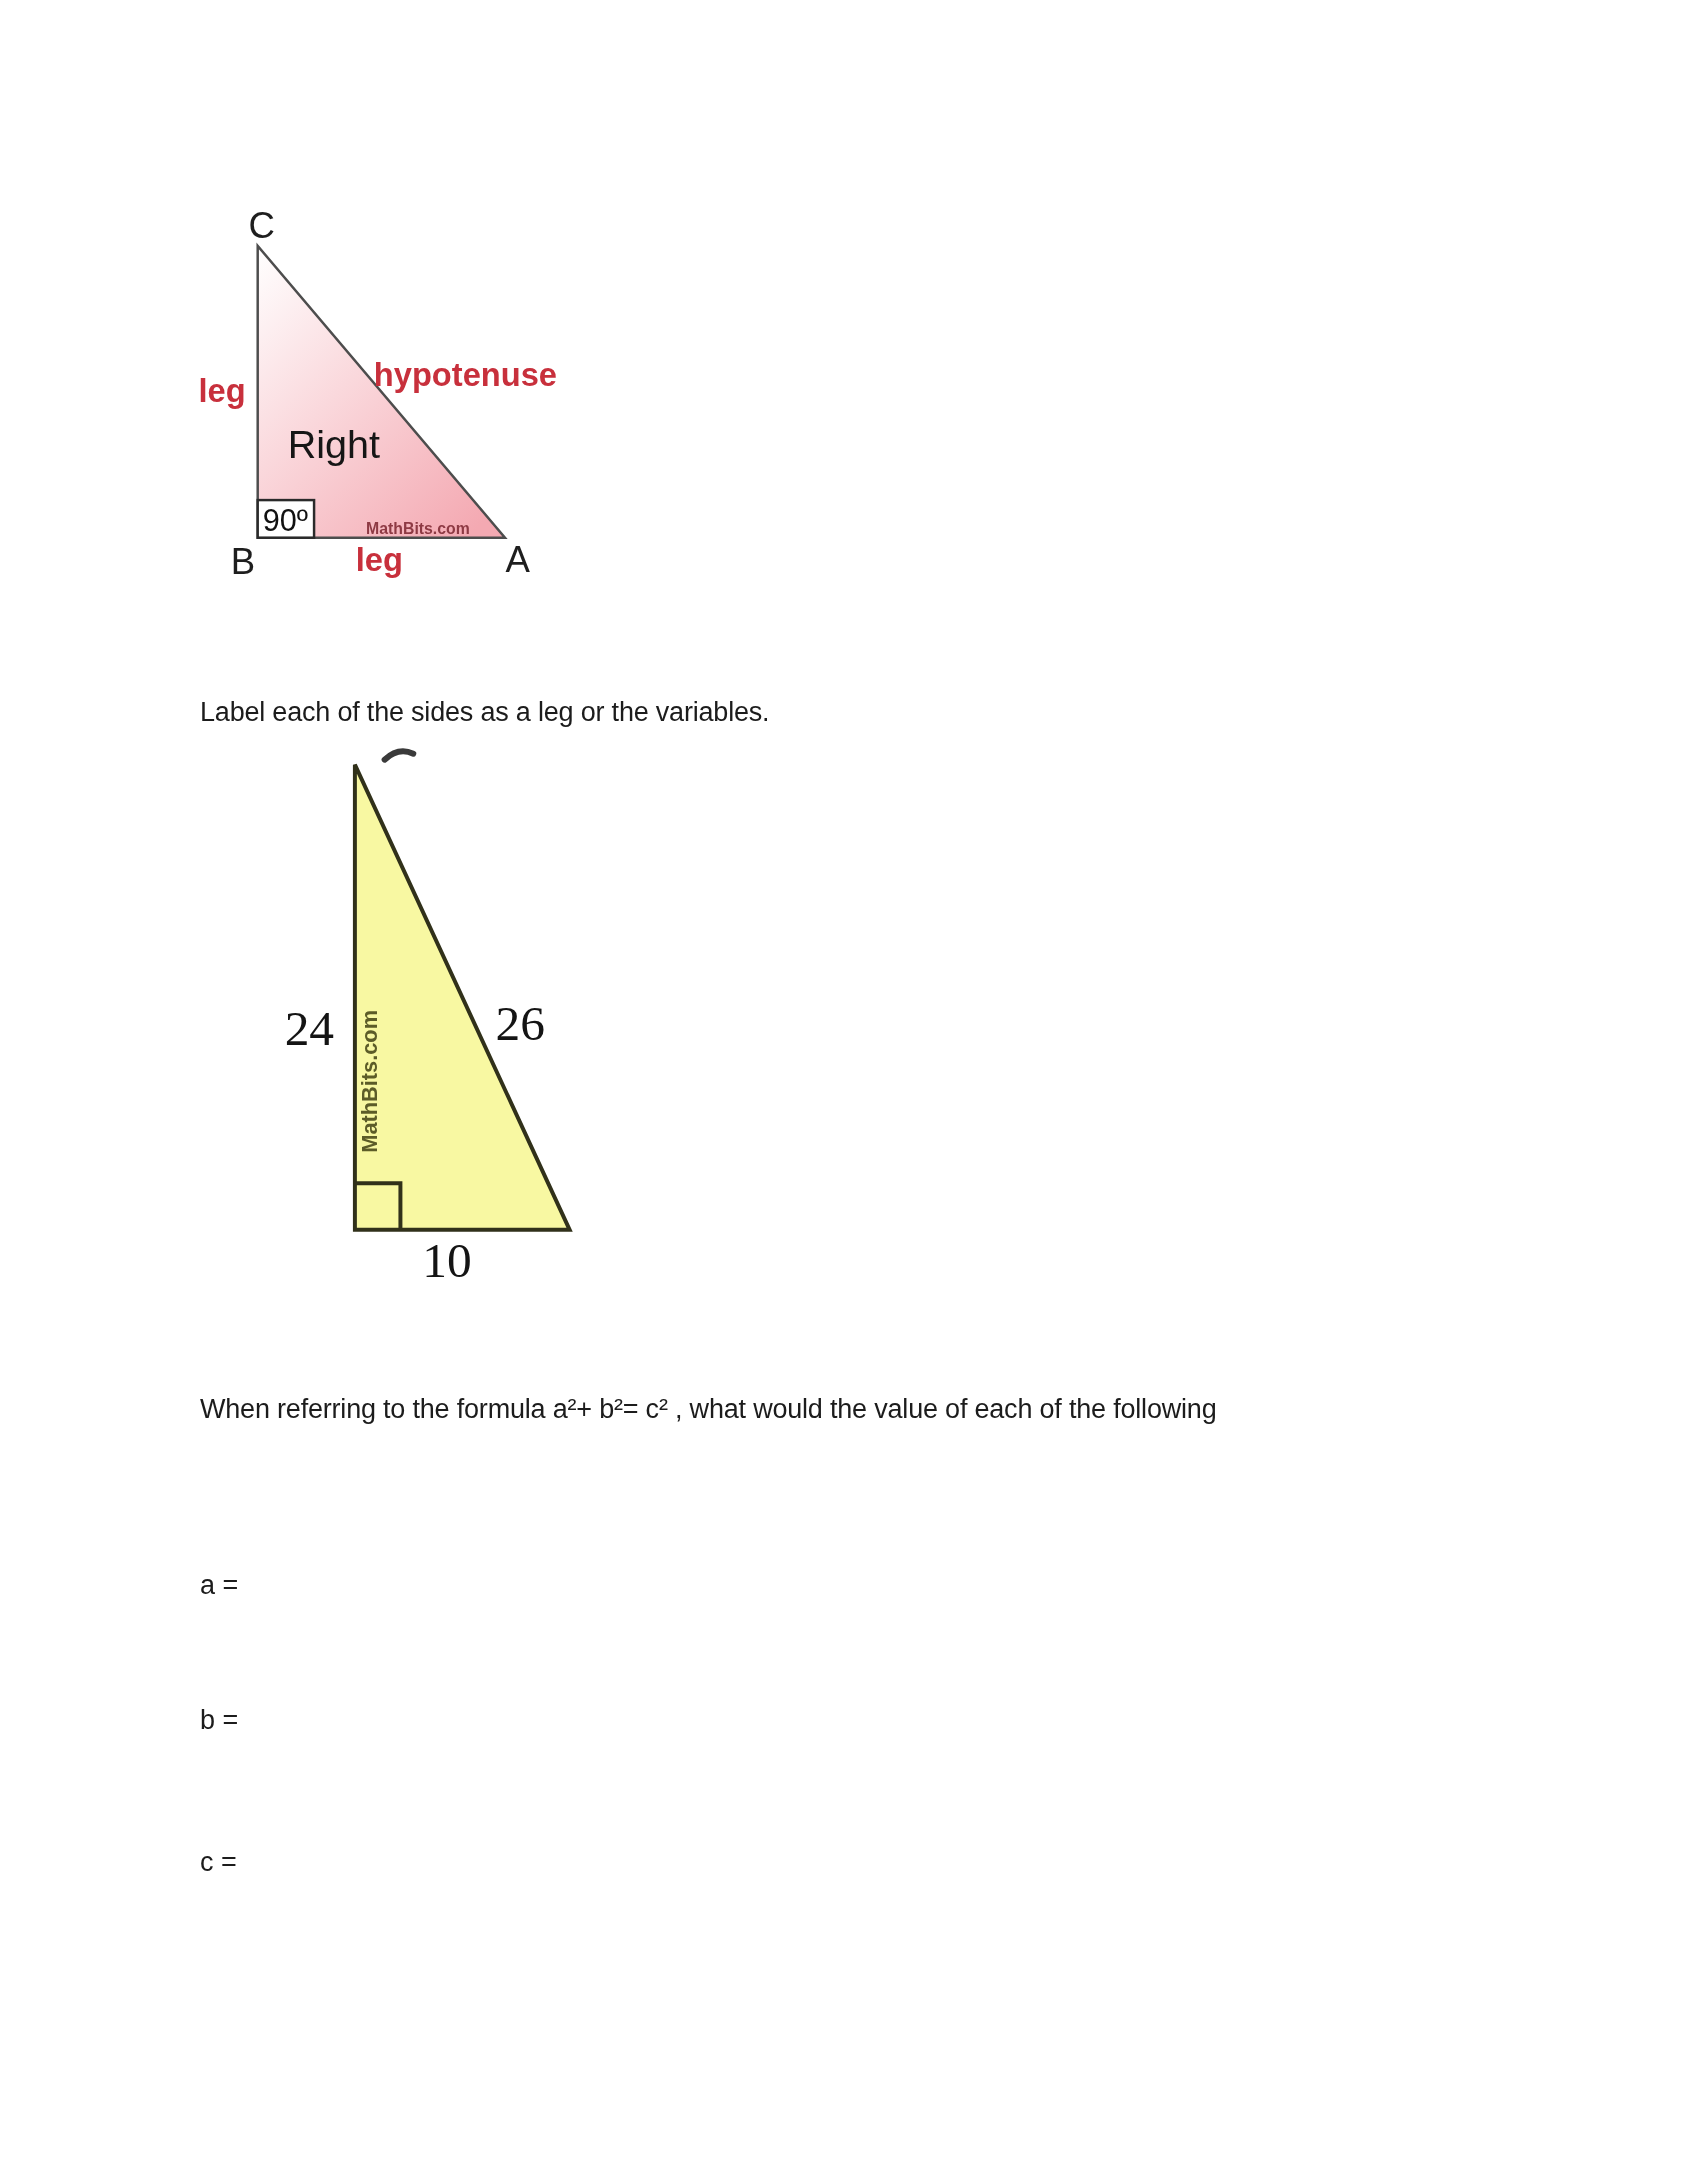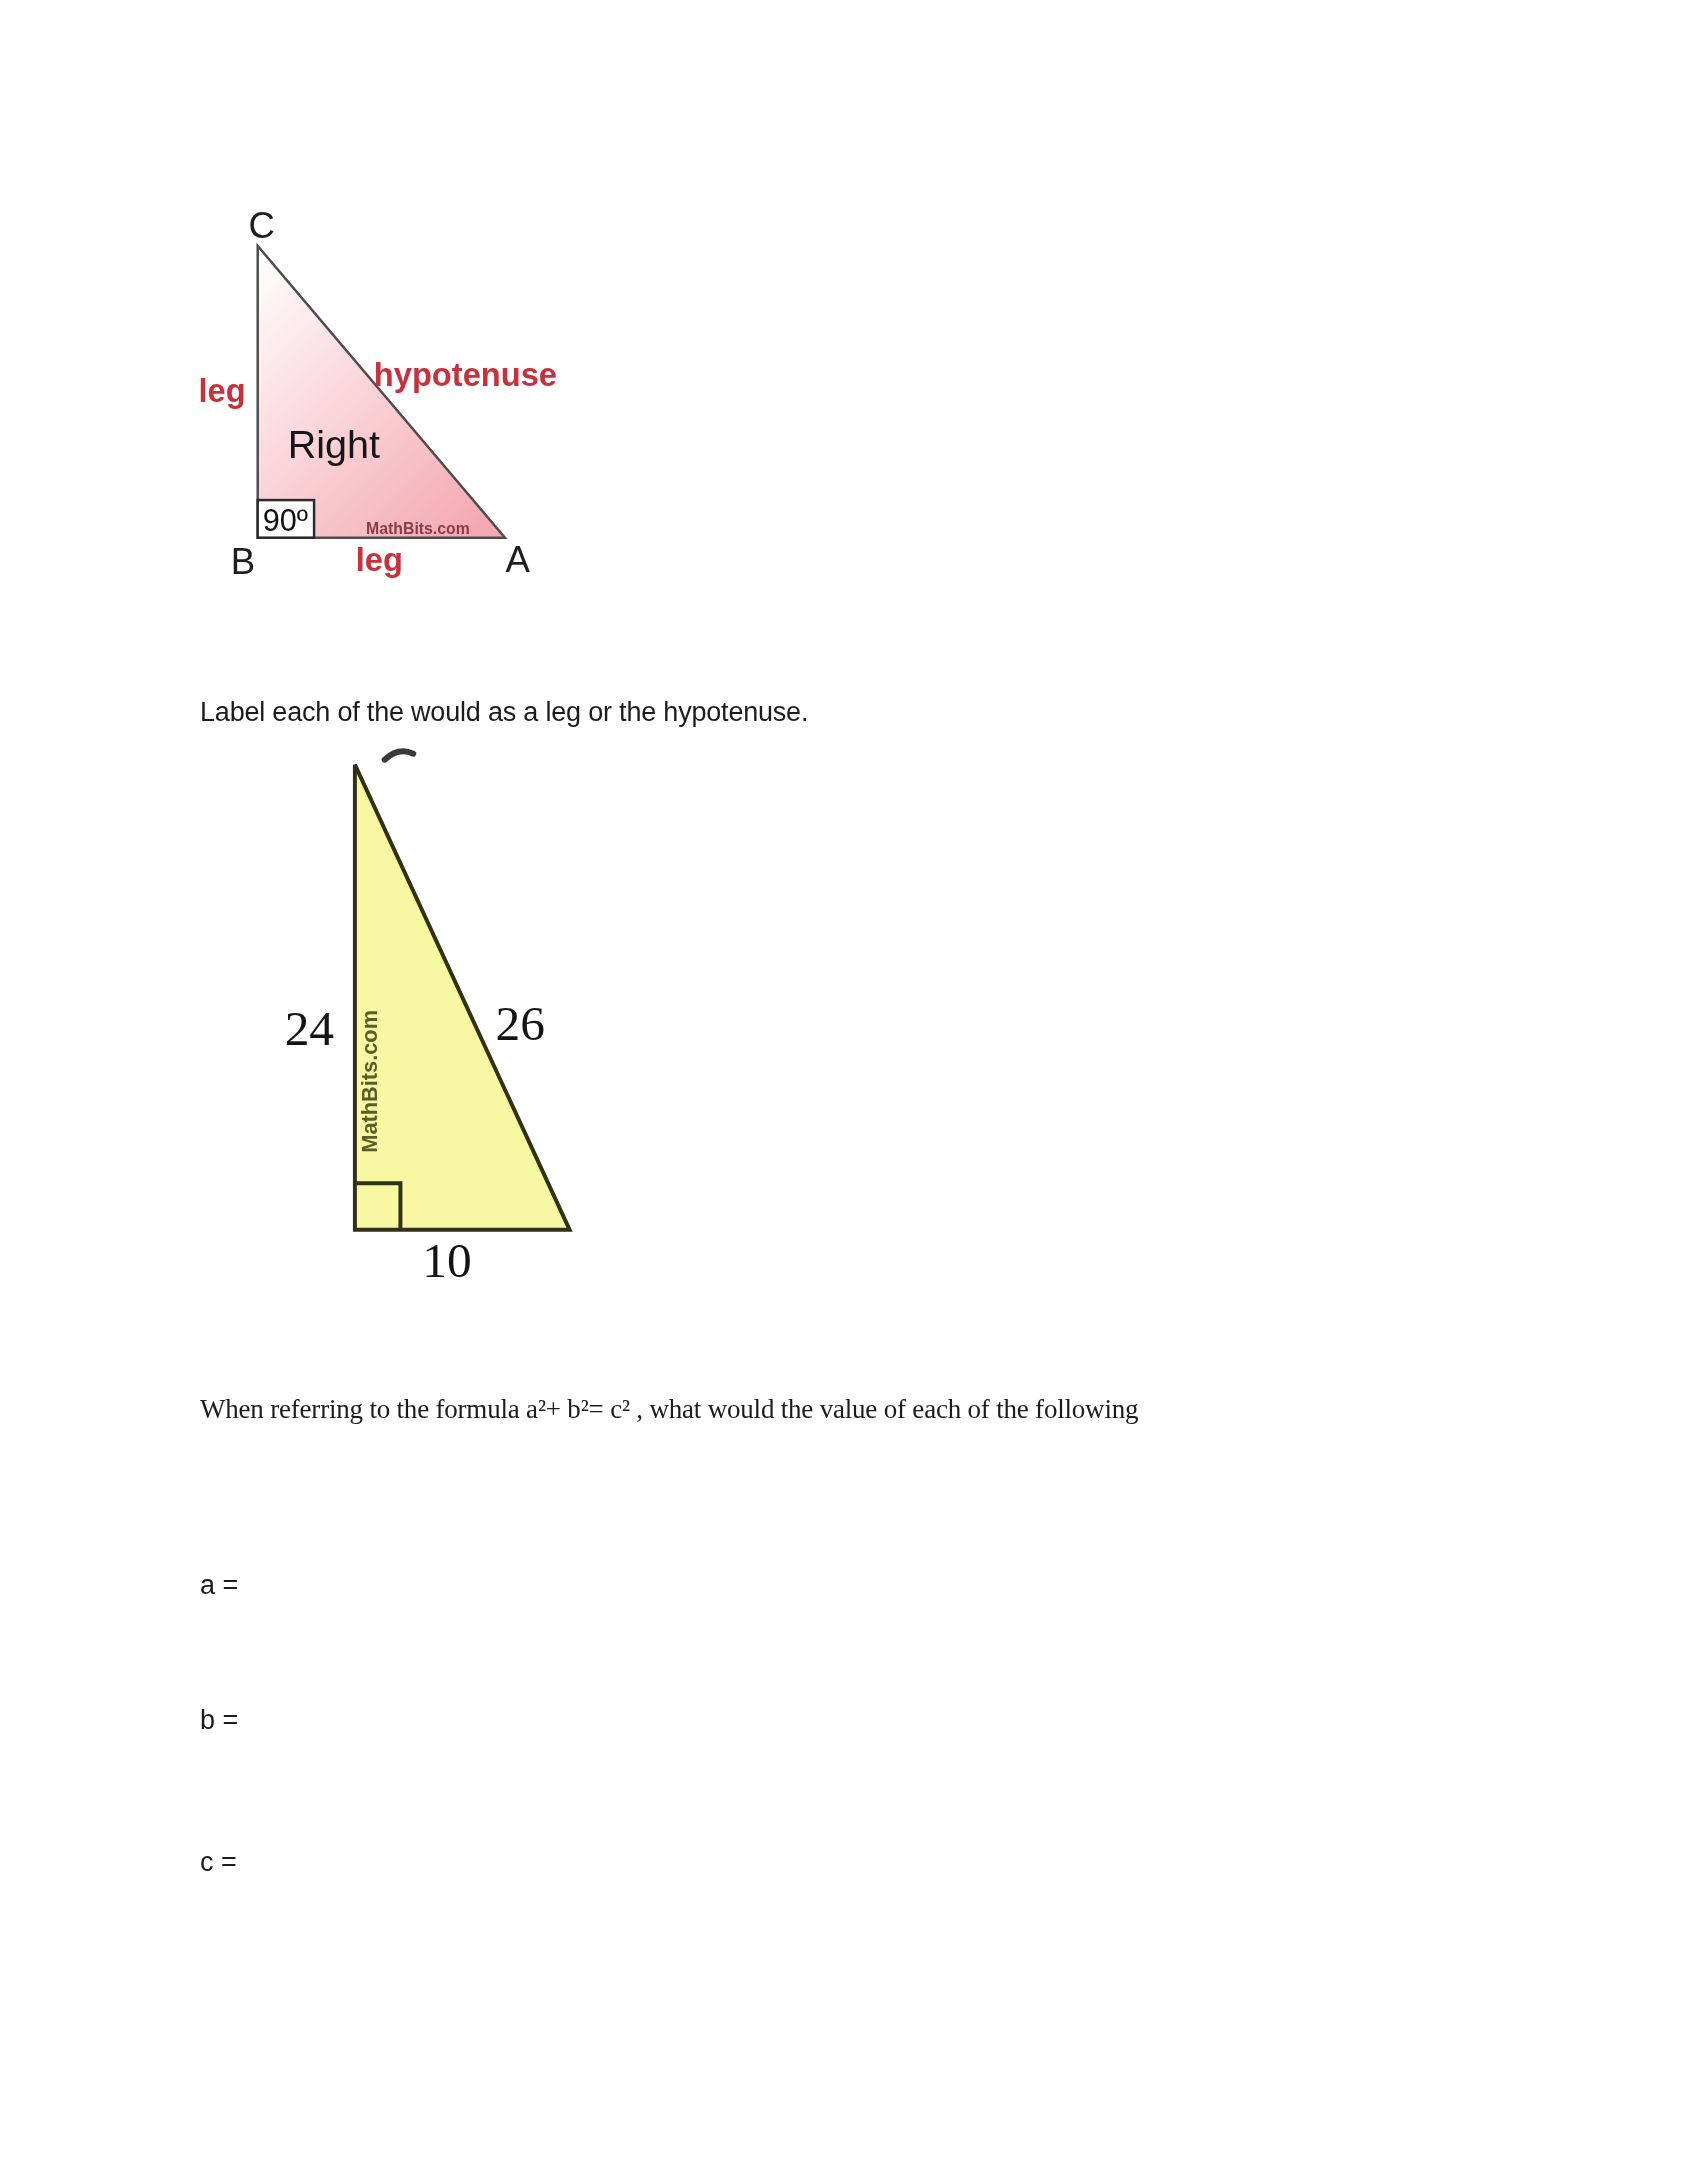--- a/index.html
+++ b/index.html
@@ -26,21 +26,21 @@
     position: absolute;
     left: 200px;
     font-size: 27px;
     letter-spacing: -0.2px;
     line-height: 50px;
     color: #1c1c1c;
     white-space: nowrap;
   }
   .instruction { top: 687px; }
   .question { top: 1384px; }
-  .question .qline { display: block; font-family: Liberation Serif, serif; }
+  .question .qline { display: block; }
 
   .answer {
     position: absolute;
     left: 200px;
     font-size: 27px;
     color: #1c1c1c;
     white-space: nowrap;
   }
   .answer-a { top: 1570px; }
   .answer-b { top: 1705px; }
@@ -80,21 +80,21 @@
 
     <text x="84" y="266" text-anchor="middle" class="side-label">leg</text>
     <text x="330" y="250" text-anchor="middle" class="side-label">hypotenuse</text>
     <text x="243" y="437" text-anchor="middle" class="side-label">leg</text>
 
     <text x="197" y="322" text-anchor="middle" class="interior-label">Right</text>
 
     <text x="282" y="399" text-anchor="middle" class="wm1">MathBits.com</text>
   </svg>
 
-  <div class="bodytext instruction">Label each of the would as a leg or the hypotenuse.</div>
+  <div class="bodytext instruction">Label each of the sides as a leg or the variables.</div>
 
   <svg class="fig fig2" width="426" height="574" viewBox="0 0 430 580">
 
     <polygon points="128,32 128,502 345,502" stroke-width="4" stroke-linejoin="miter" fill="#f8f8a2"></polygon>
     <polygon points="128,32 128,502 345,502" fill="none" stroke-width="4" stroke="#31311a"></polygon>
 
     <path d="M 128,455 L 174,455 L 174,502" fill="none" stroke-width="4" stroke="#31311a"></path>
 
     <path d="M 158,27 Q 172,14 187,21" fill="none" stroke="#3a3a3a" stroke-width="6" stroke-linecap="round"></path>
 

